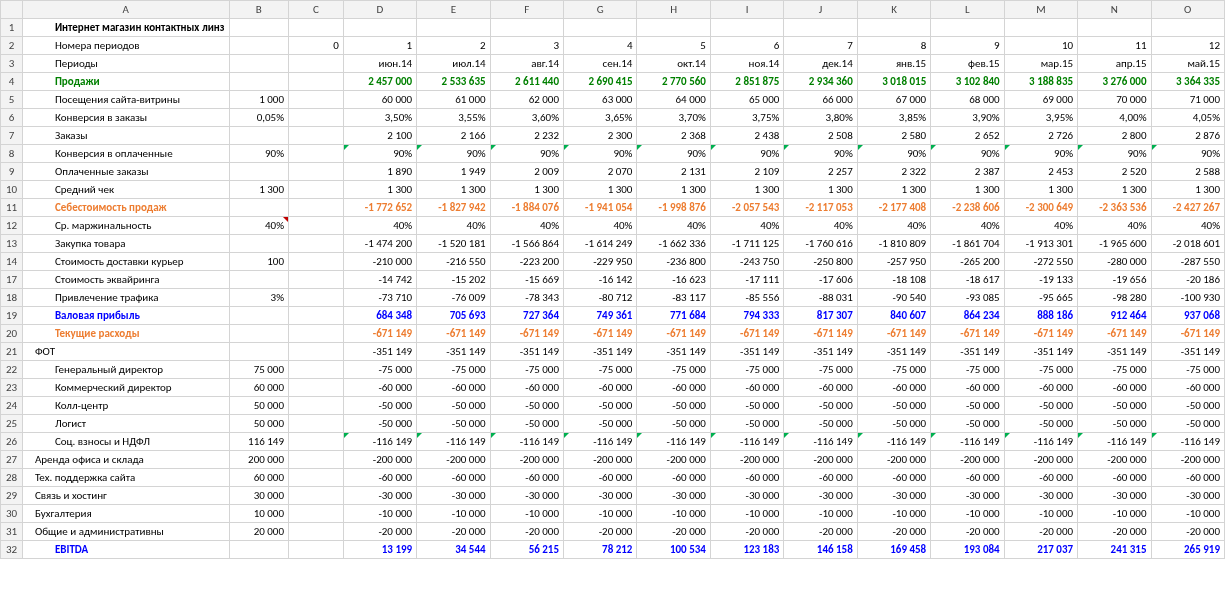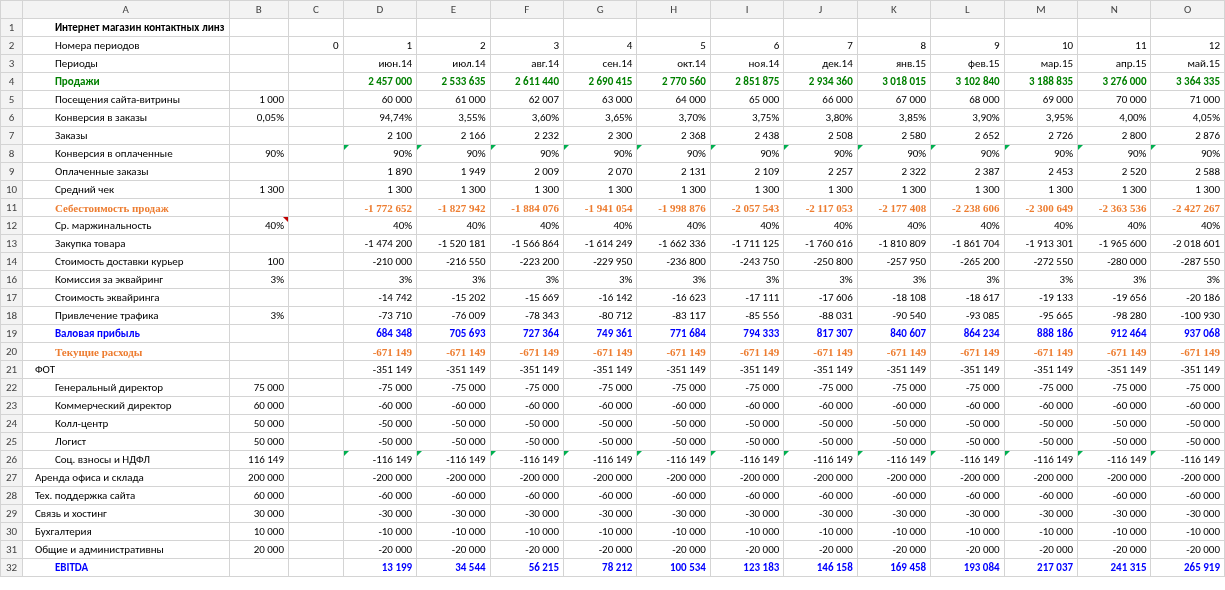--- a/index.html
+++ b/index.html
@@ -35,21 +35,21 @@
   }
   .colA { width: 144px; text-align: left; padding-left: 32px; }
   .colB { width: 60px; text-align: right; margin-left: 28px; }
   .colC { width: 56px; text-align: right; }
   .colD, .colE, .colF, .colG, .colH, .colI, .colJ, .colK, .colL, .colM, .colN, .colO {
     width: 74px; text-align: right;
   }
   .bold { font-weight: bold; }
   .green { color: #008000; }
   .blue { color: #0000ff; }
-  .orange { color: #ed7d31; font-family: Liberation Serif, serif; }
+  .orange { color: #ed7d31; }
   .indent1 { padding-left: 12px; }
   .indent2 { }
   .left { text-align: left; }
   .rel { position: relative; }
   .red-tri::before {
     content: "";
     position: absolute;
     top: 0; right: 0;
     width: 0; height: 0;
     border-top: 5px solid #c00000;
@@ -180,37 +180,37 @@
         <td class="colN rel bold green">3 276 000</td>
         <td class="colO rel bold green">3 364 335</td>
       </tr>
       <tr>
         <td class="rowhead">5</td>
         <td class="colA rel left">Посещения сайта-витрины</td>
         <td class="colB rel">1 000</td>
         <td class="colC rel"></td>
         <td class="colD rel">60 000</td>
         <td class="colE rel">61 000</td>
-        <td class="colF rel">62 007</td>
+        <td class="colF rel">62 000</td>
         <td class="colG rel">63 000</td>
         <td class="colH rel">64 000</td>
         <td class="colI rel">65 000</td>
         <td class="colJ rel">66 000</td>
         <td class="colK rel">67 000</td>
         <td class="colL rel">68 000</td>
         <td class="colM rel">69 000</td>
         <td class="colN rel">70 000</td>
         <td class="colO rel">71 000</td>
       </tr>
       <tr>
         <td class="rowhead">6</td>
         <td class="colA rel left">Конверсия в заказы</td>
         <td class="colB rel">0,05%</td>
         <td class="colC rel"></td>
-        <td class="colD rel">94,74%</td>
+        <td class="colD rel">3,50%</td>
         <td class="colE rel">3,55%</td>
         <td class="colF rel">3,60%</td>
         <td class="colG rel">3,65%</td>
         <td class="colH rel">3,70%</td>
         <td class="colI rel">3,75%</td>
         <td class="colJ rel">3,80%</td>
         <td class="colK rel">3,85%</td>
         <td class="colL rel">3,90%</td>
         <td class="colM rel">3,95%</td>
         <td class="colN rel">4,00%</td>
@@ -354,38 +354,20 @@
         <td class="colH rel">-236 800</td>
         <td class="colI rel">-243 750</td>
         <td class="colJ rel">-250 800</td>
         <td class="colK rel">-257 950</td>
         <td class="colL rel">-265 200</td>
         <td class="colM rel">-272 550</td>
         <td class="colN rel">-280 000</td>
         <td class="colO rel">-287 550</td>
       </tr>
       <tr>
-        <td class="rowhead">16</td>
-        <td class="colA rel left">Комиссия за эквайринг</td>
-        <td class="colB rel">3%</td>
-        <td class="colC rel"></td>
-        <td class="colD rel">3%</td>
-        <td class="colE rel">3%</td>
-        <td class="colF rel">3%</td>
-        <td class="colG rel">3%</td>
-        <td class="colH rel">3%</td>
-        <td class="colI rel">3%</td>
-        <td class="colJ rel">3%</td>
-        <td class="colK rel">3%</td>
-        <td class="colL rel">3%</td>
-        <td class="colM rel">3%</td>
-        <td class="colN rel">3%</td>
-        <td class="colO rel">3%</td>
-      </tr>
-      <tr>
         <td class="rowhead">17</td>
         <td class="colA rel left">Стоимость эквайринга</td>
         <td class="colB rel"></td>
         <td class="colC rel"></td>
         <td class="colD rel">-14 742</td>
         <td class="colE rel">-15 202</td>
         <td class="colF rel">-15 669</td>
         <td class="colG rel">-16 142</td>
         <td class="colH rel">-16 623</td>
         <td class="colI rel">-17 111</td>

